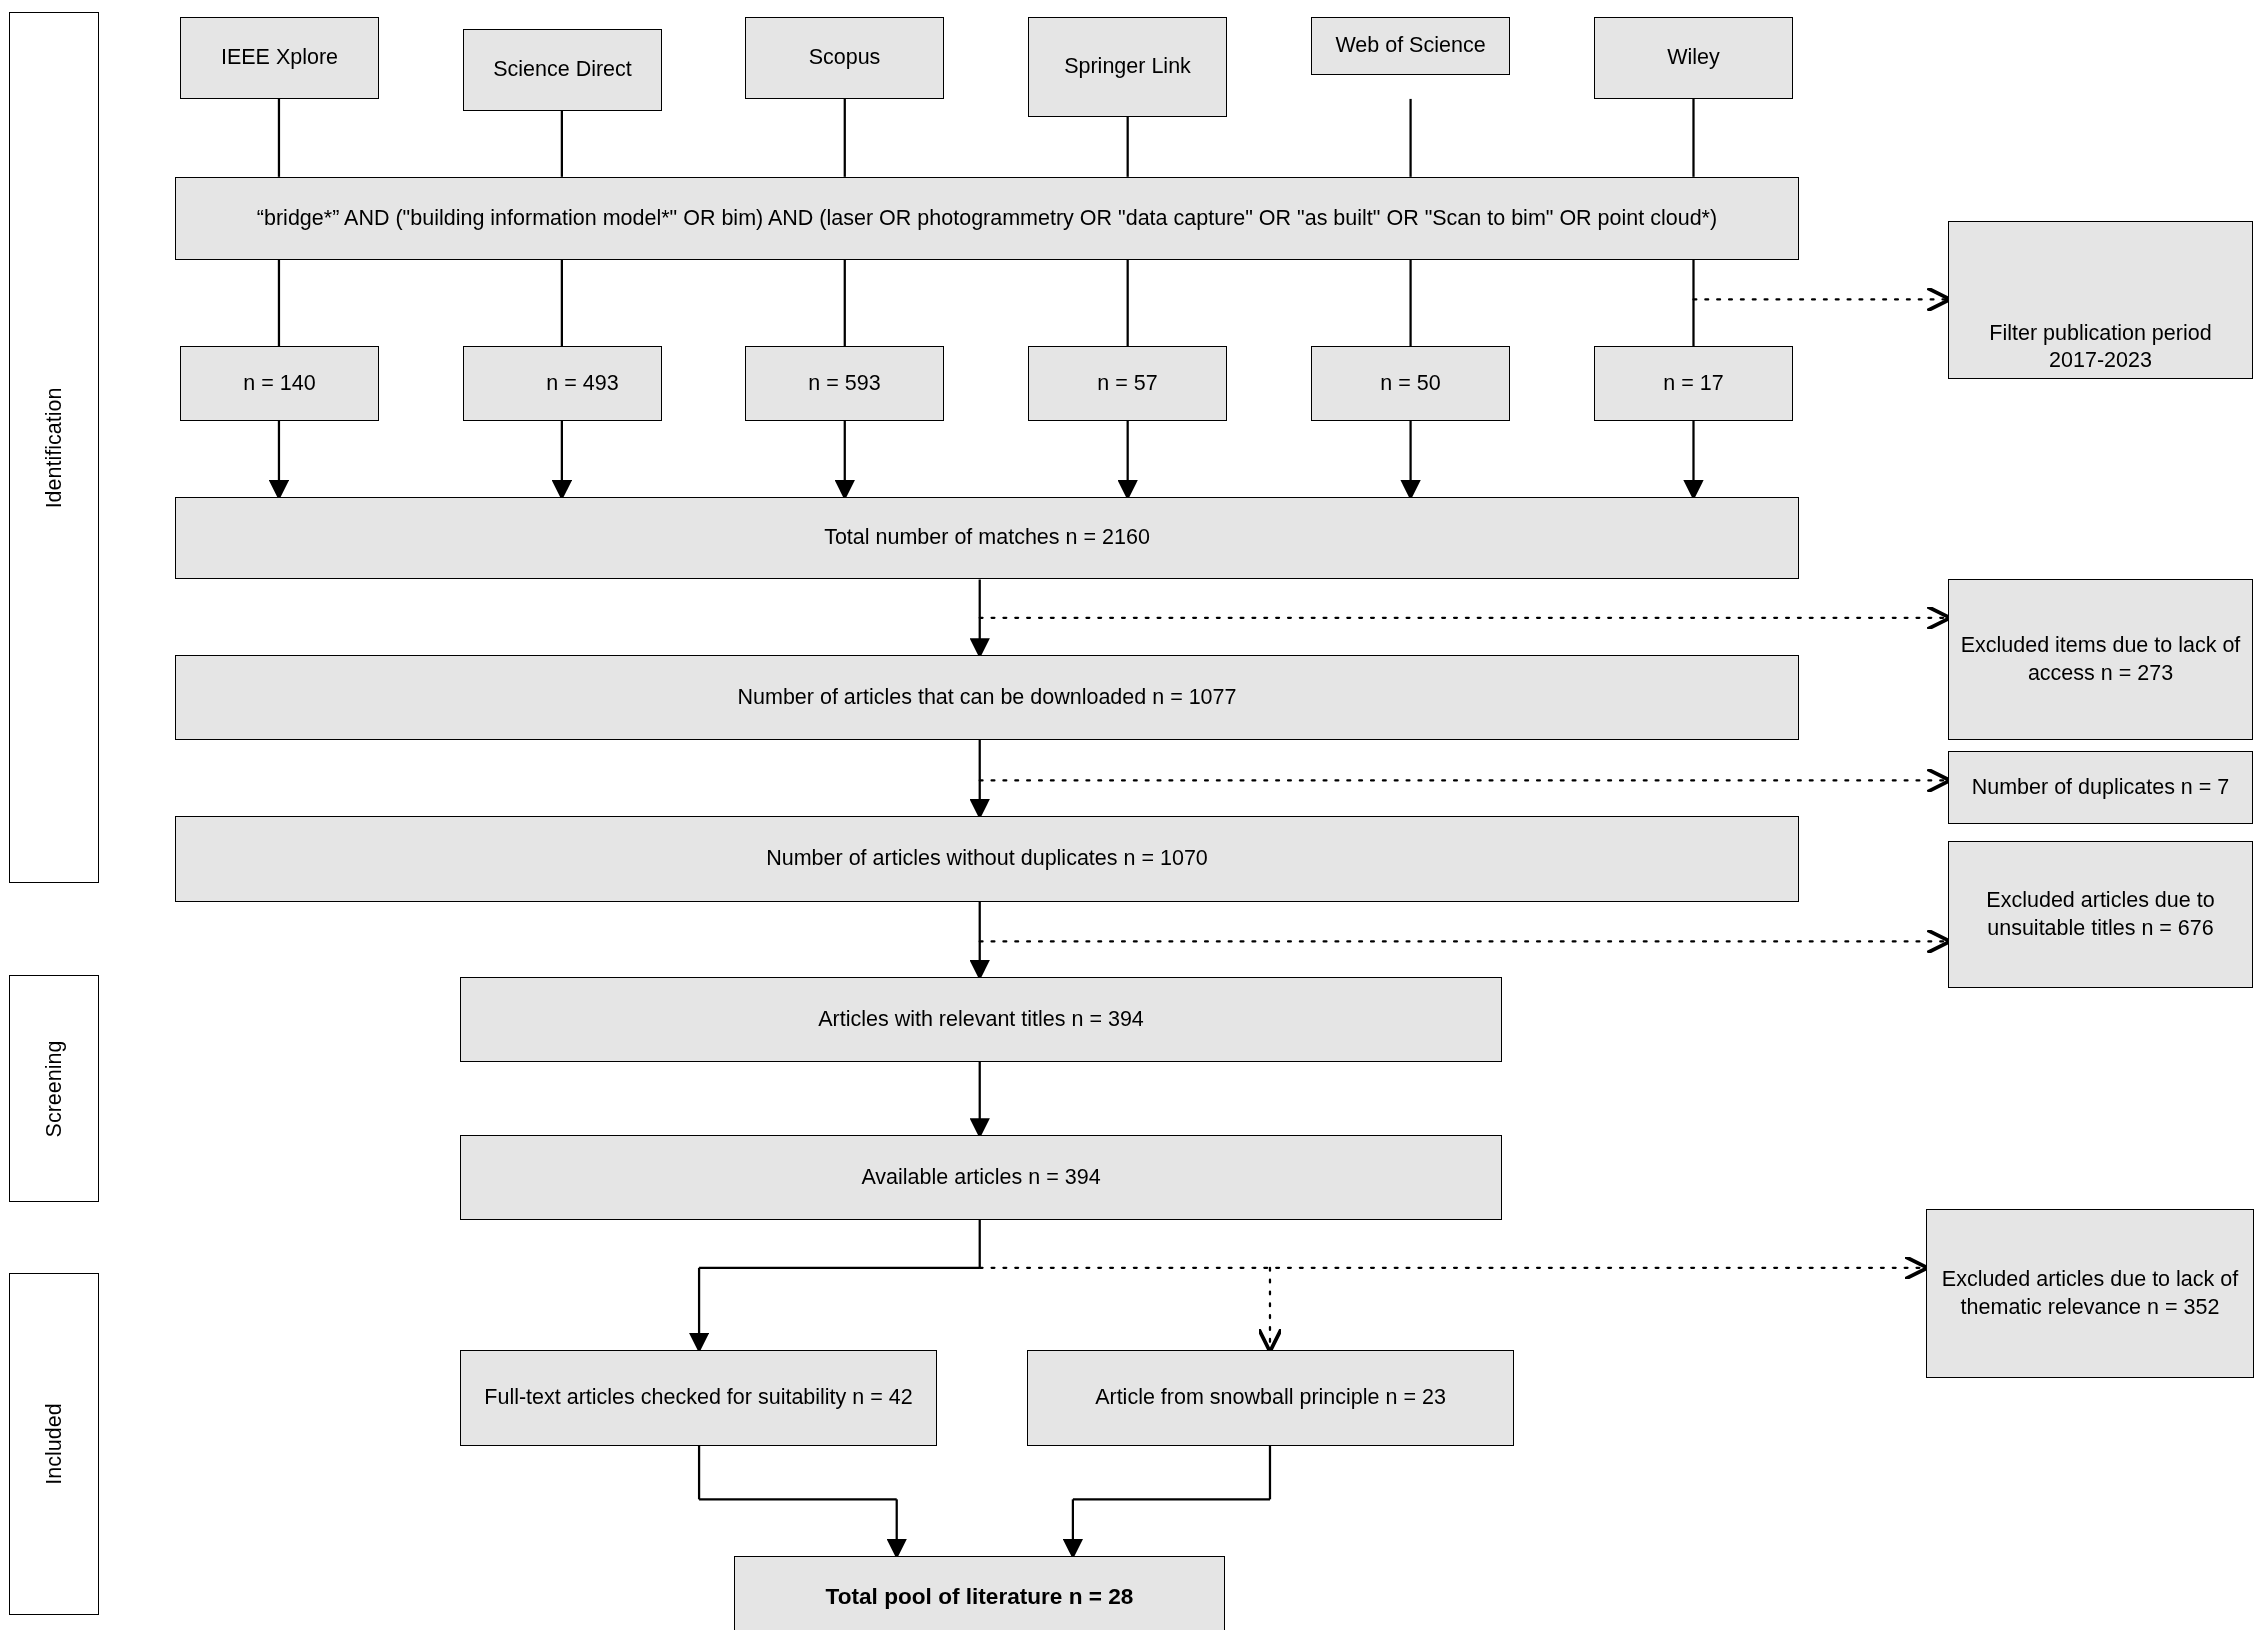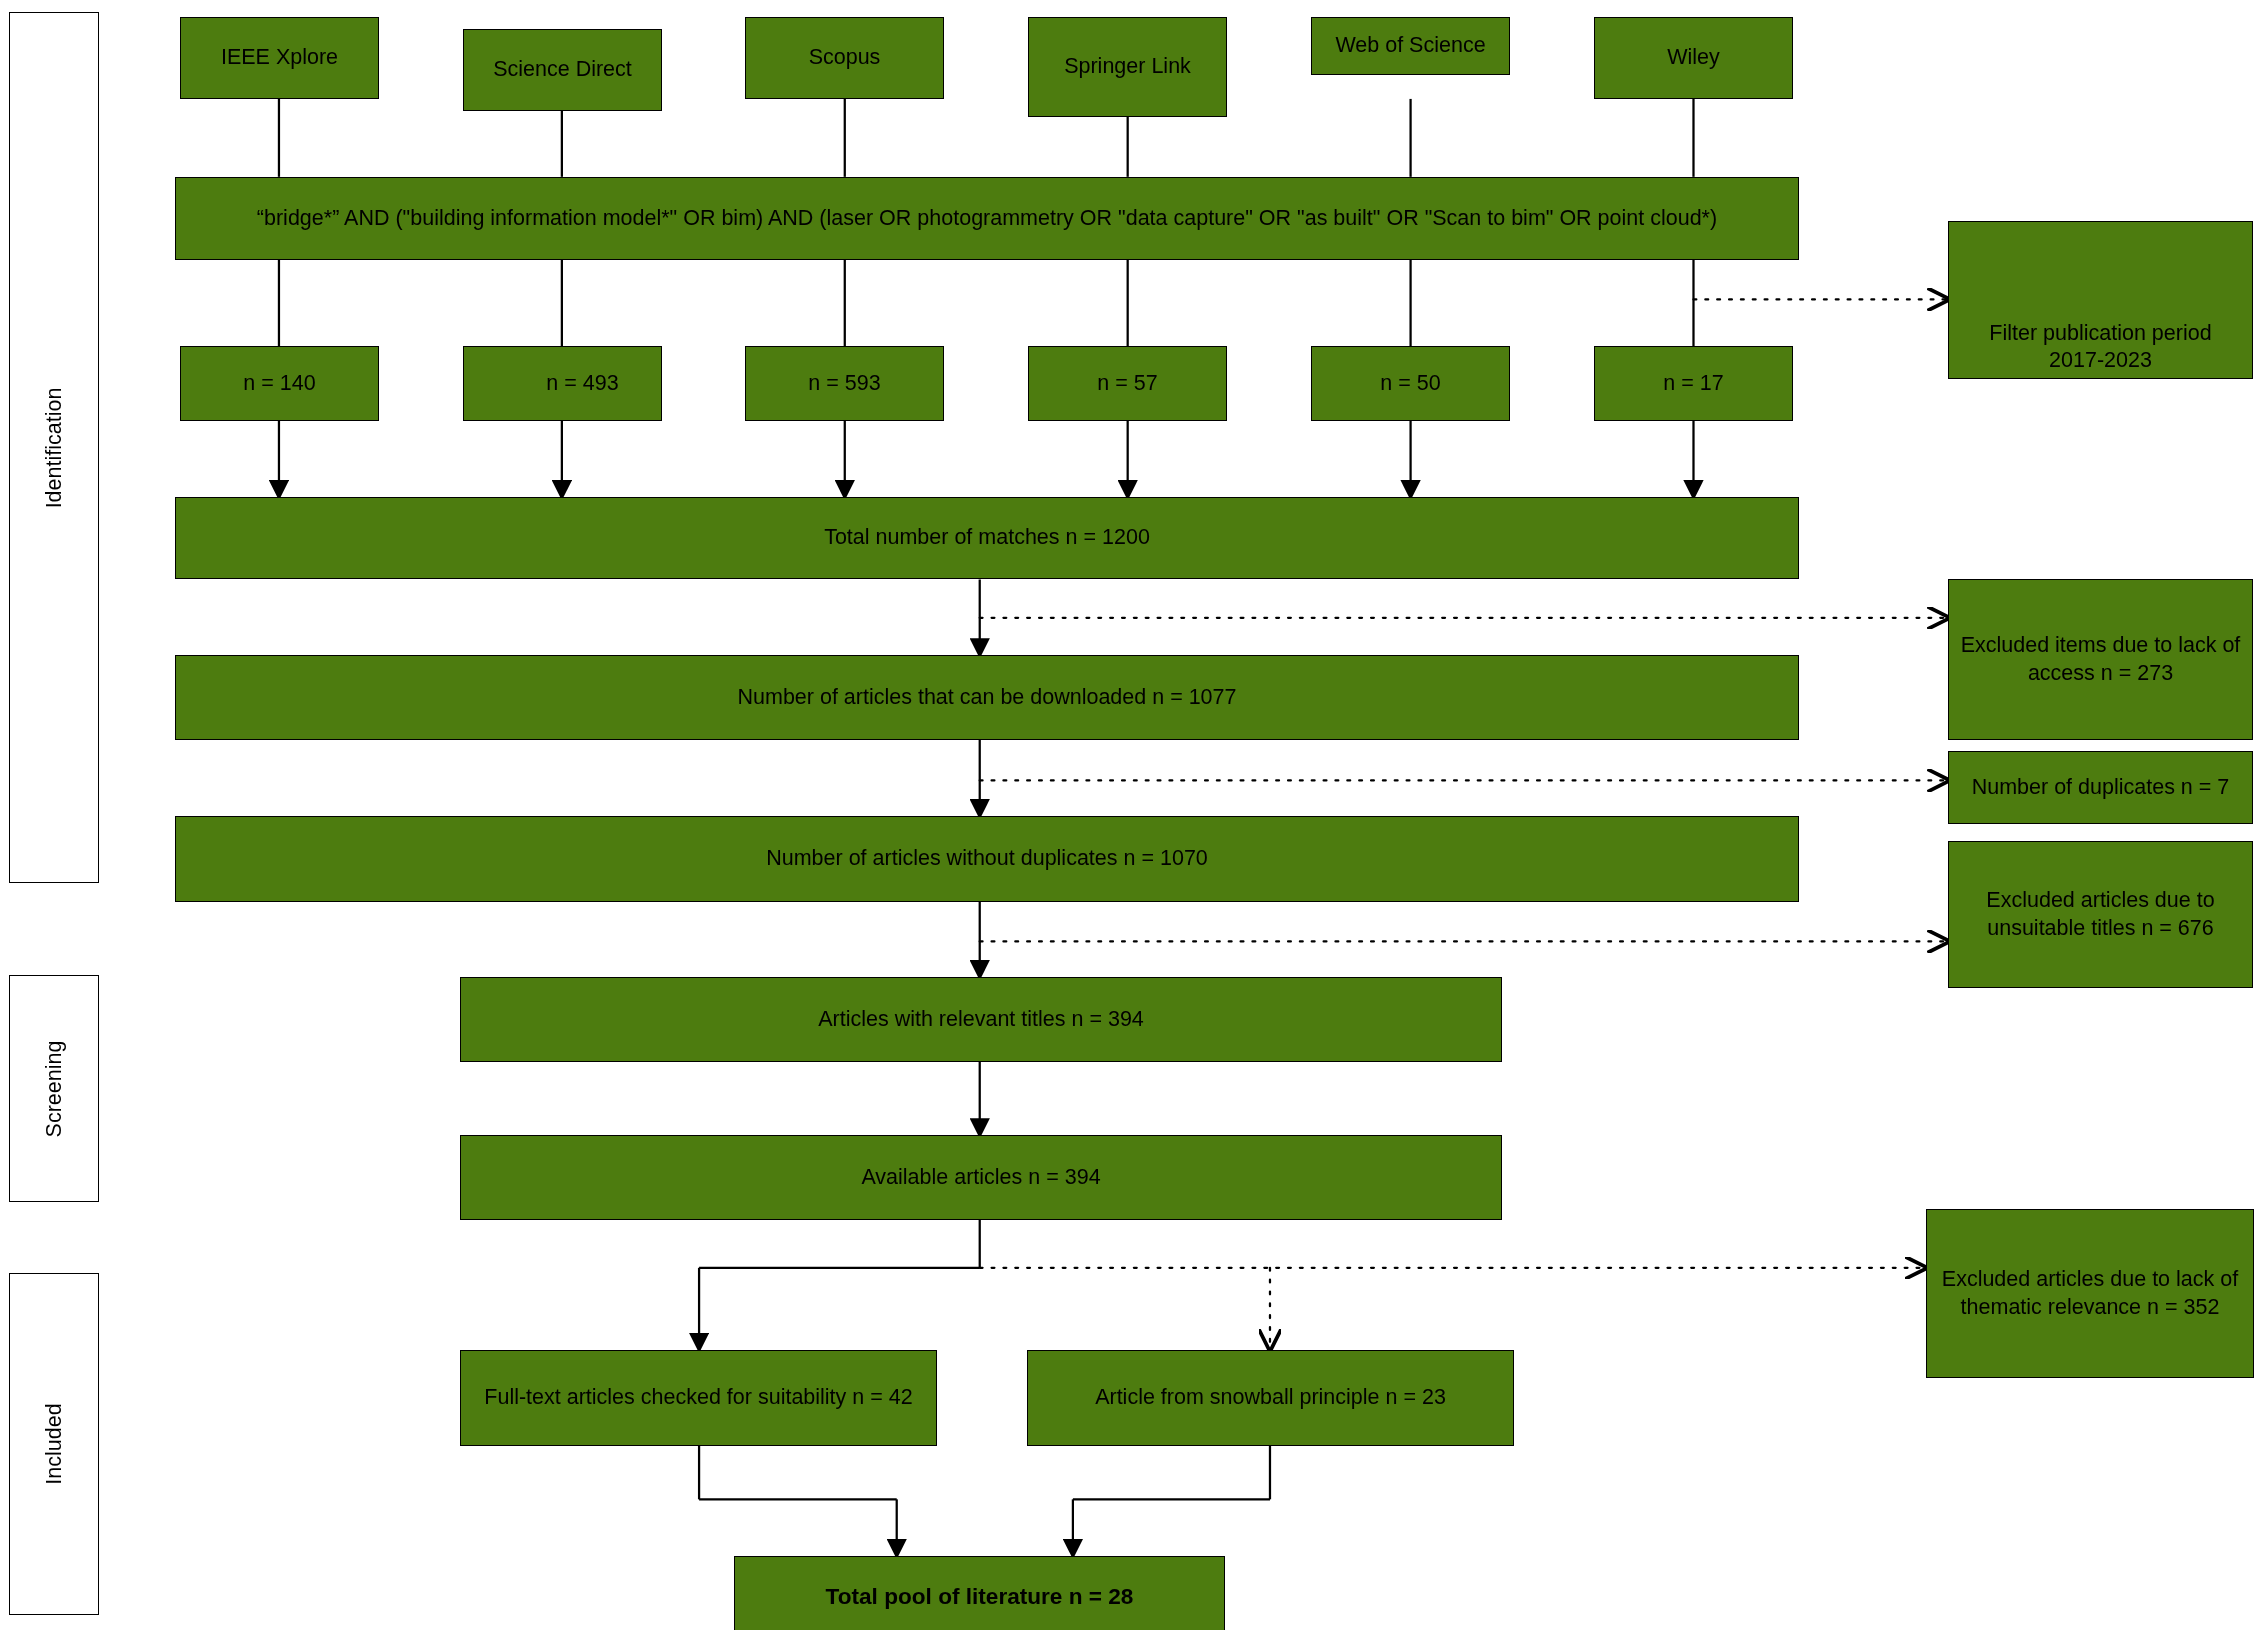--- a/index.html
+++ b/index.html
@@ -22,21 +22,21 @@
     left: 0;
     top: 0;
     width: 2261px;
     height: 1631px;
     pointer-events: none;
   }
   .node {
     position: absolute;
     box-sizing: border-box;
     border: 1.7px solid #000000;
-    background: #4d7c0f;
+    background: #e5e5e5;
     display: flex;
     align-items: center;
     justify-content: center;
     text-align: center;
     line-height: 1.28;
     padding: 3.4px 8px;
     z-index: 5;
   }
   .node > span { display: block; width: 100%; }
   .fs-src   { font-size: 21.5px; }
@@ -174,21 +174,21 @@
     <span>n = 57</span>
   </div>
   <div class="node fs-count" style="left:1311px; top:346px; width:199px; height:75px;">
     <span>n = 50</span>
   </div>
   <div class="node fs-count" style="left:1594px; top:346px; width:199px; height:75px;">
     <span>n = 17</span>
   </div>
 
   <div class="node fs-flow" style="left:175px; top:497px; width:1624px; height:82px;">
-    <span>Total number of matches n = 1200</span>
+    <span>Total number of matches n = 2160</span>
   </div>
 
   <div class="node fs-flow" style="left:175px; top:655px; width:1624px; height:85px;">
     <span>Number of articles that can be downloaded n = 1077</span>
   </div>
 
   <div class="node fs-flow" style="left:175px; top:816px; width:1624px; height:86px;">
     <span>Number of articles without duplicates n = 1070</span>
   </div>
 

